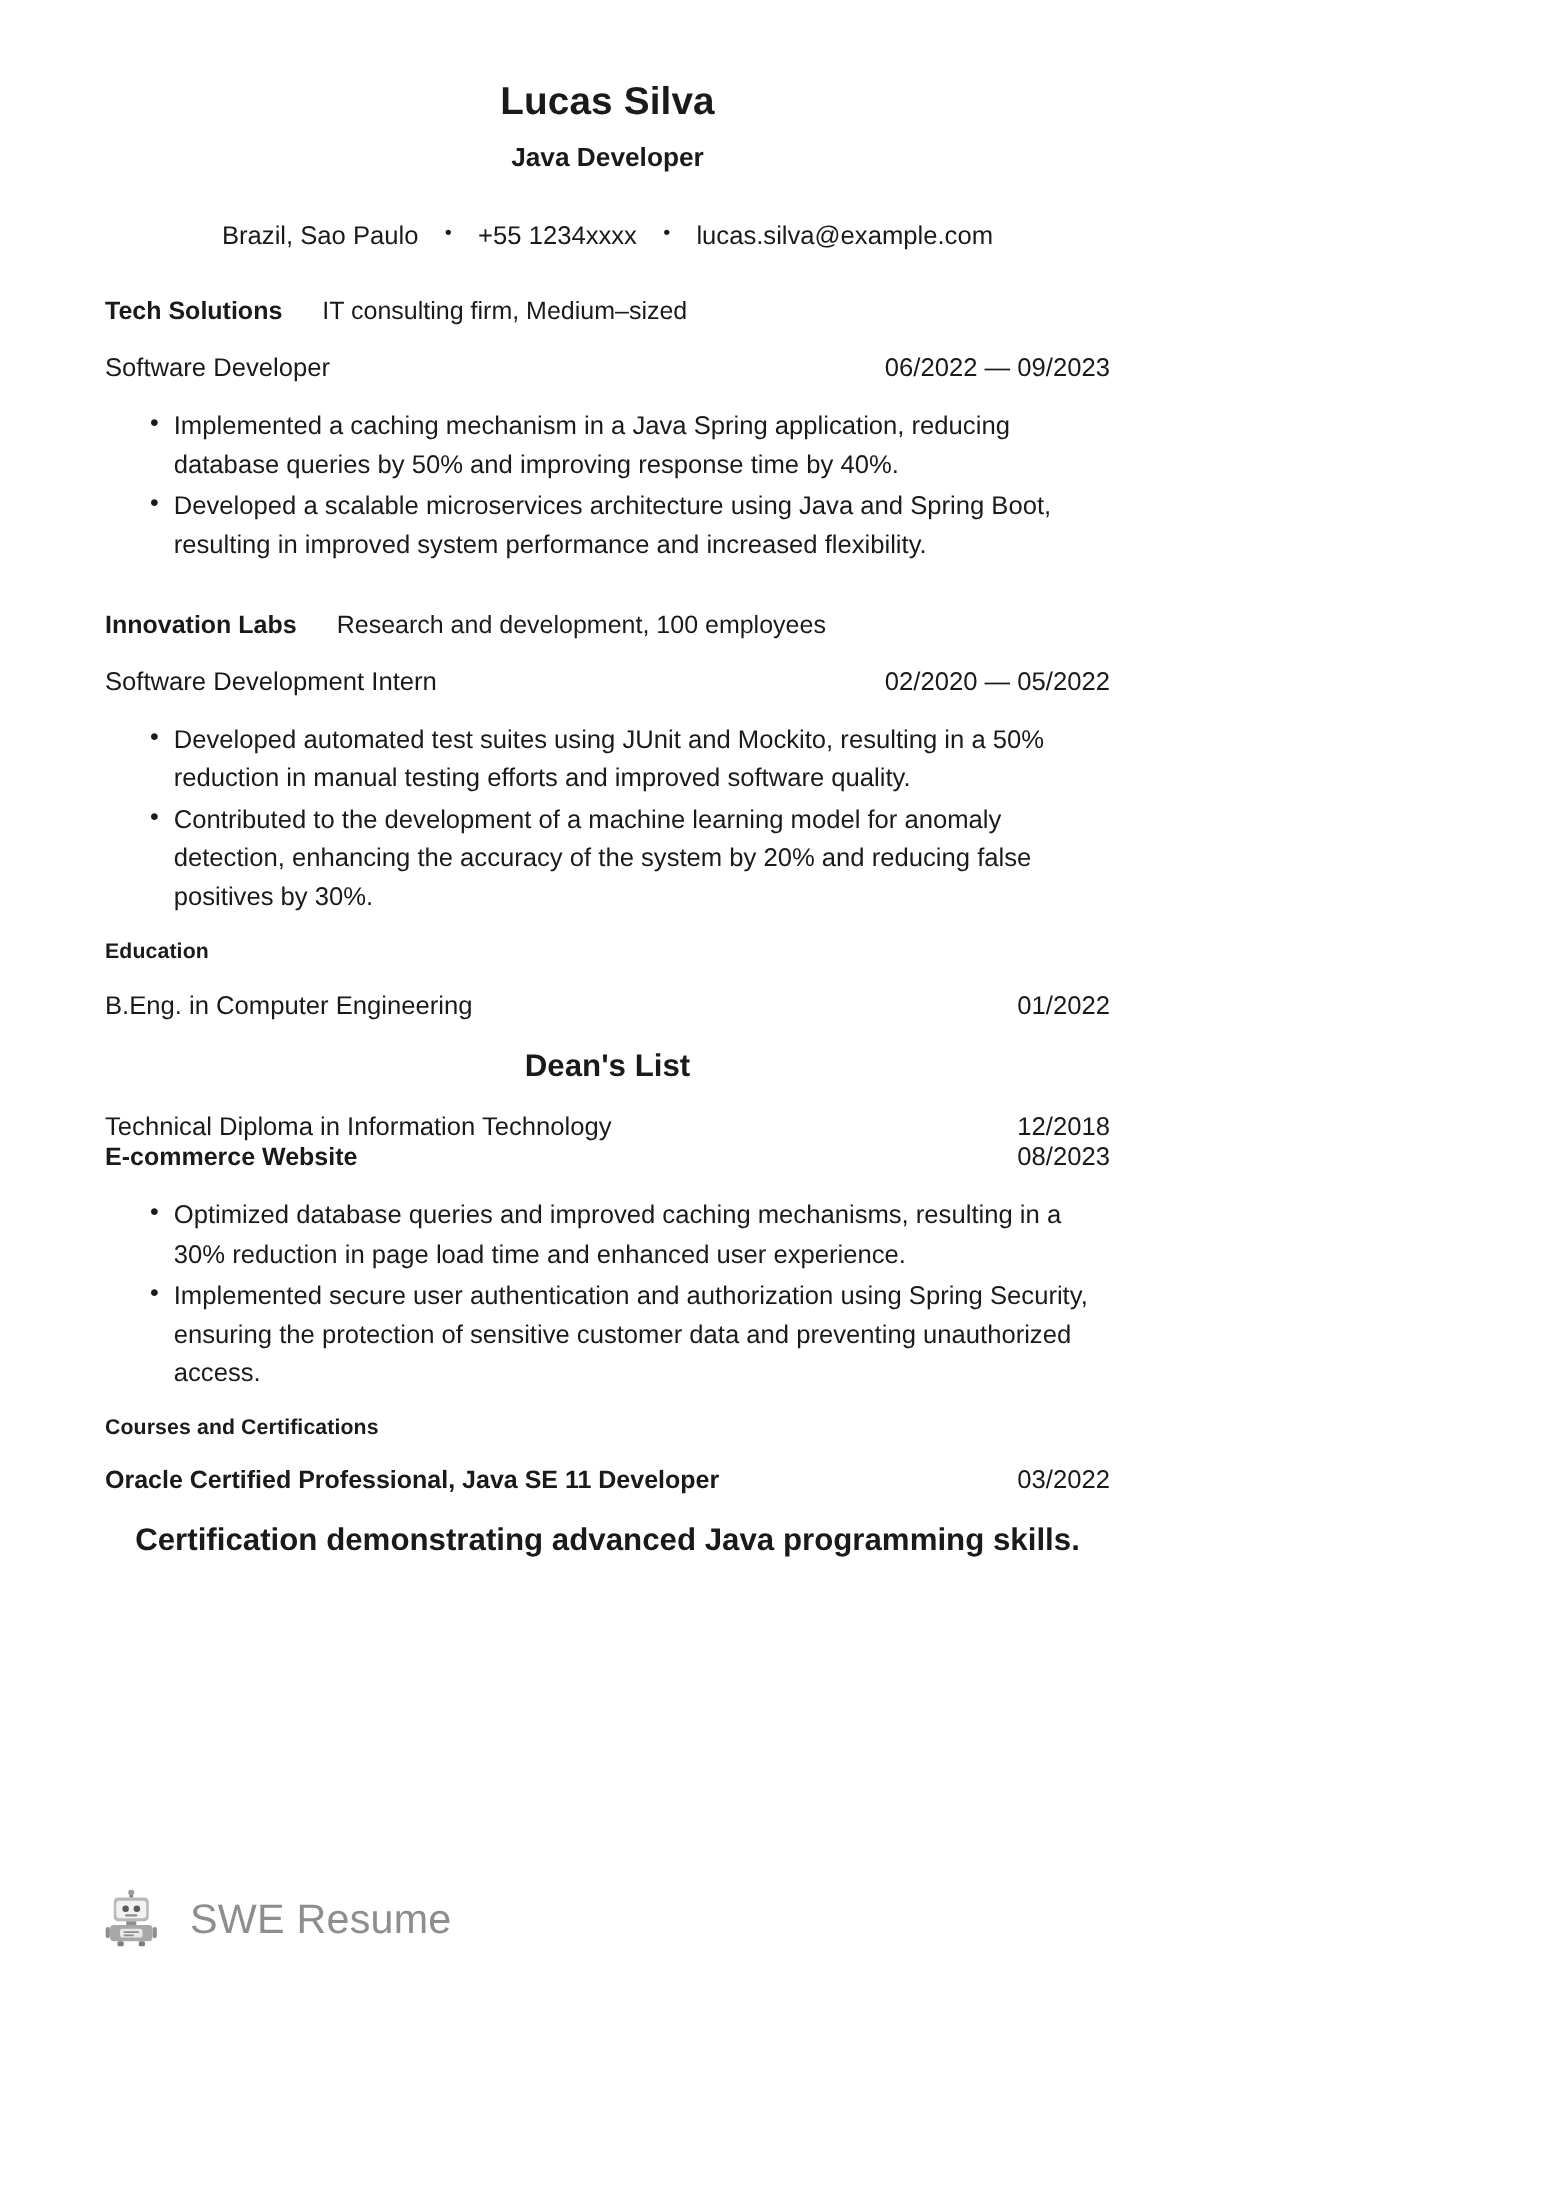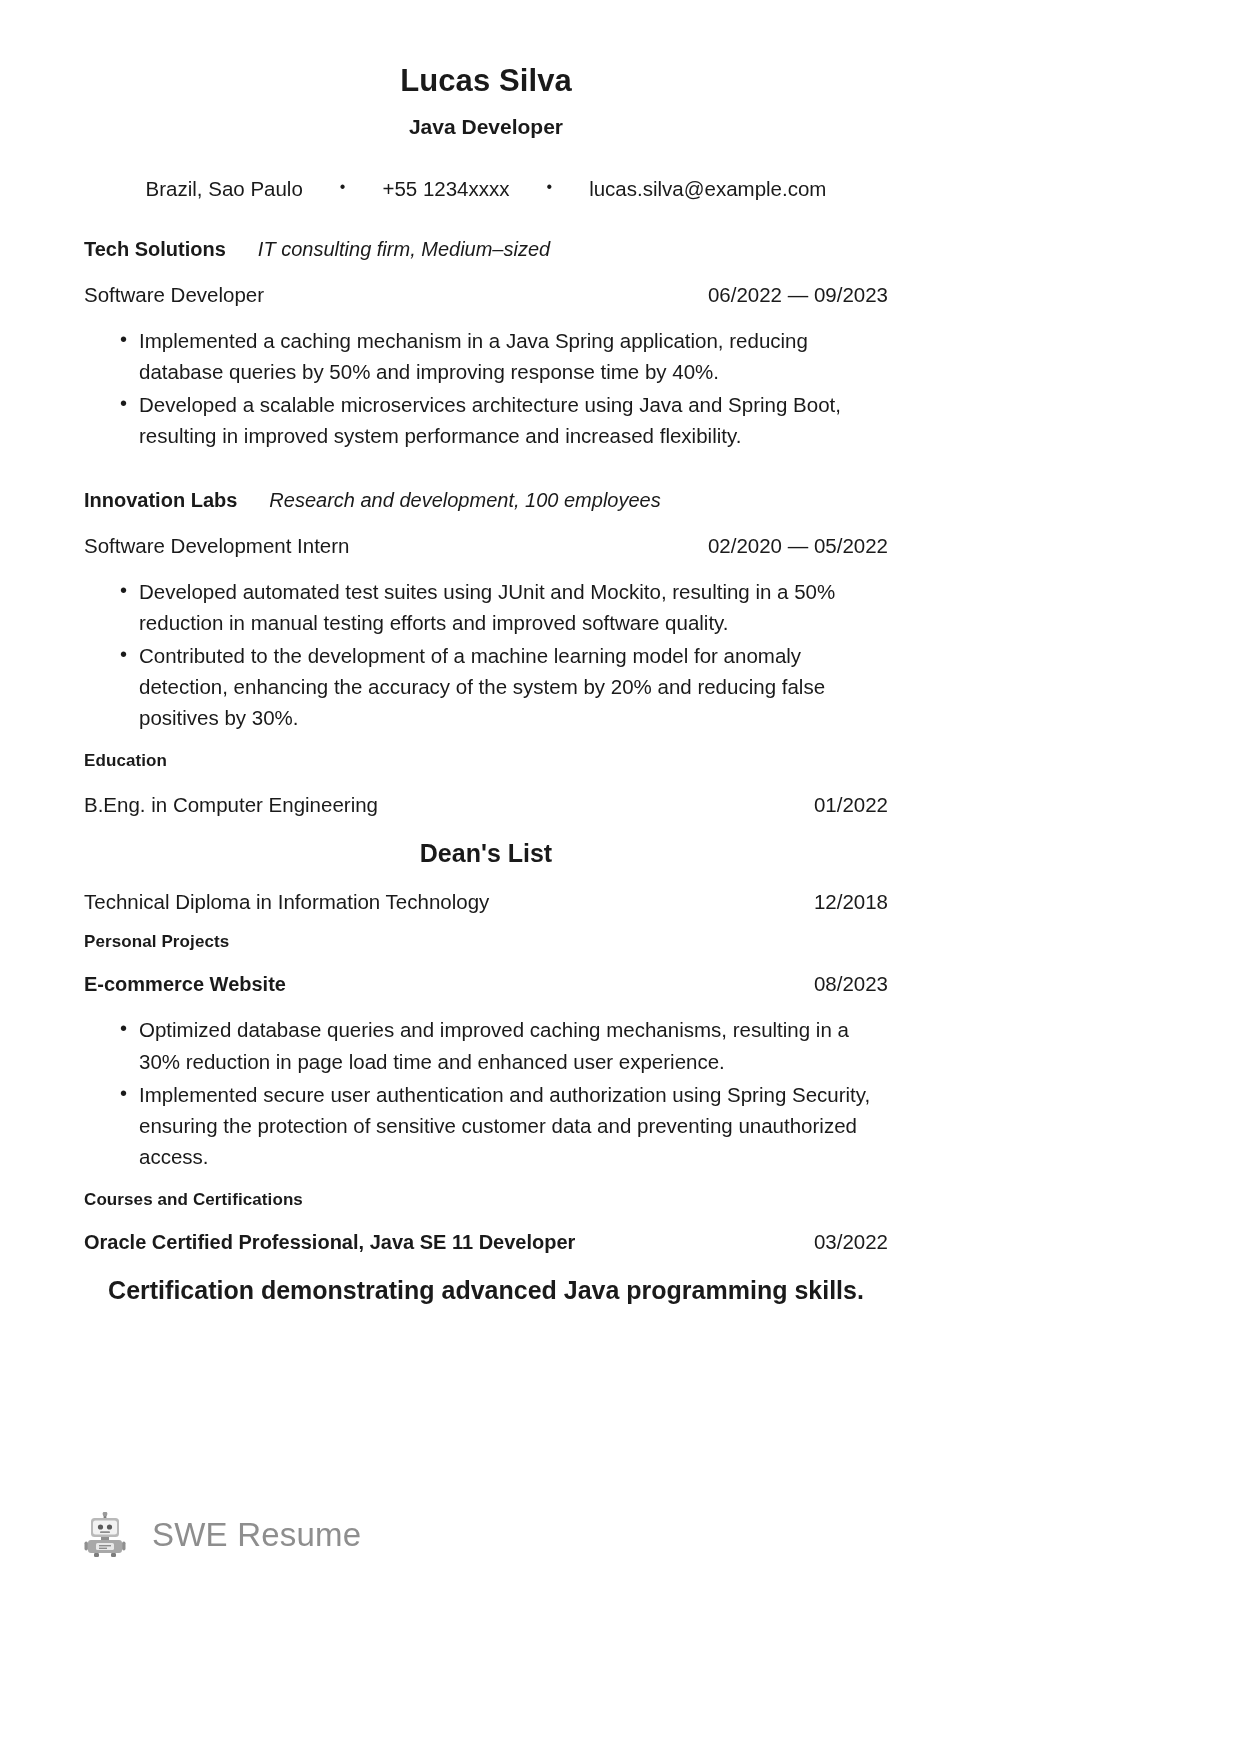--- a/index.html
+++ b/index.html
@@ -35,21 +35,21 @@
     line-height: 1.25;
   }
   .hdr-contact {
     margin-top: 37px;
     font-size: 20.5px;
     font-weight: 400;
     color: #1a1a1a;
     display: flex;
     justify-content: center;
     align-items: center;
-    gap: 16px;
+    gap: 0;
   }
   .hdr-contact .sep {
     display: inline-block;
     padding: 0 21px;
     font-size: 16px;
     position: relative;
     top: -2px;
   }
 
   
@@ -67,21 +67,20 @@
     margin-top: 37px;
   }
   .org-row.first { }
   .org-name {
     font-size: 20px;
     font-weight: 700;
     white-space: nowrap;
   }
   .org-desc {
     font-size: 20px;
-    font-style: italic;
     font-weight: 400;
     margin-left: 32px;
   }
 
   .role-row {
     display: flex;
     justify-content: space-between;
     align-items: flex-end;
     margin-top: 22px;
     gap: 41px;
@@ -218,21 +217,20 @@
 
     <div>
       <div class="line-row">
         <span class="label">Technical Diploma in Information Technology</span>
         <span>12/2018</span>
       </div>
     </div>
   </div>
 
   <div>
-    <div class="section-title">Personal Projects</div>
     <div>
       <div class="line-row" style="margin-top:0">
         <span class="label bold">E-commerce Website</span>
         <span>08/2023</span>
       </div>
       <ul class="bullets">
         <li>Optimized database queries and improved caching mechanisms, resulting in a 30% reduction in page load time and enhanced user experience.</li>
         <li>Implemented secure user authentication and authorization using Spring Security, ensuring the protection of sensitive customer data and preventing unauthorized access.</li>
       </ul>
     </div>

